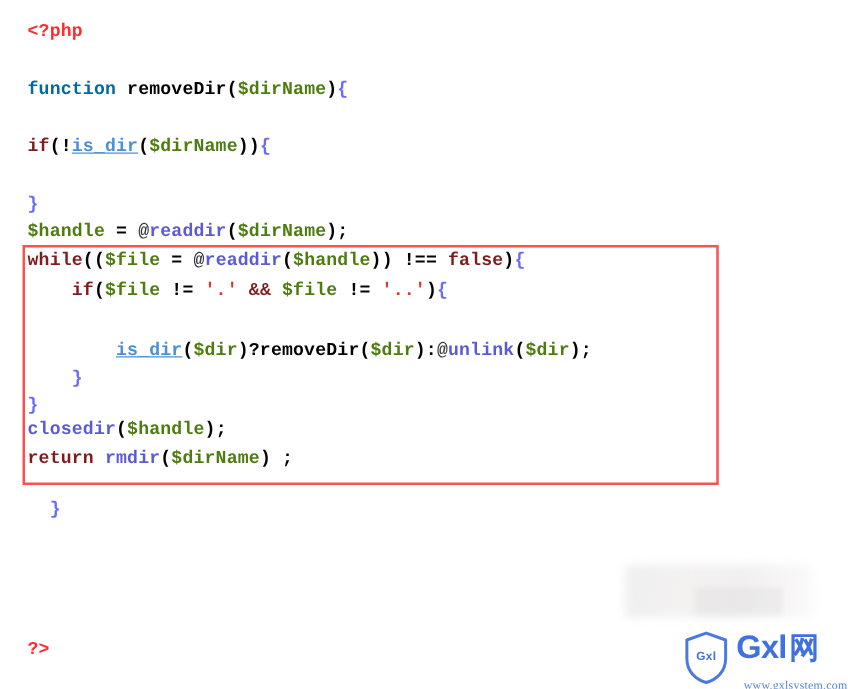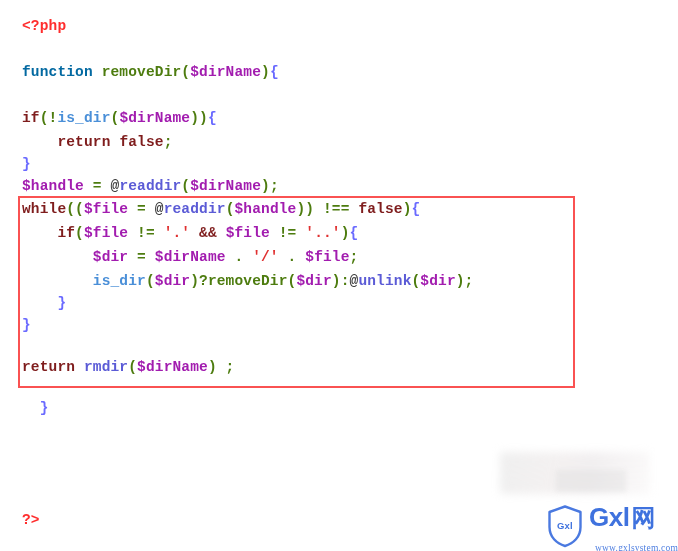--- a/index.html
+++ b/index.html
@@ -42,24 +42,24 @@
     line-height: 16px;
     letter-spacing: 0.15px;
     font-weight: 700;
     color: #3b3b3b;
   }
 
   
   .t-php      { color: #ff2d2d; }
   .t-key      { color: #7f1d1d; }       
   .t-kw-blue  { color: #0369a1; }       
-  .t-var      { color: #a21caf; }       
+  .t-var      { color: #4d7c0f; }       
   .t-fn       { color: #5b5bd6; }       
-  .t-fnu      { color: #4a8fd8; }
-  .t-plain    { color: #4d7c0f; }       
+  .t-fnu      { color: #4a8fd8; text-decoration: underline; }
+  .t-plain    { color: #000000; }       
   .t-str      { color: #e03030; }
   .t-brace    { color: #6a6aff; }
   .t-at       { color: #3b3b3b; }
 
   
   #highlight-box {
     position: absolute;
     left: 18px;
     top: 196px;
     width: 557px;
@@ -162,29 +162,28 @@
 
 <div id="page">
 
   <div id="watermark-smudge"></div>
   <div class="faint-box" style="left:556px; top:470px; width:70px; height:22px;"></div>
 
   <div id="code-block">
       <div class="code-line" style="top: 18px;"><span class="t-php">&lt;?php</span></div>
       <div class="code-line" style="top: 64px;"><span class="t-kw-blue">function</span><span class="t-plain"> </span><span class="t-plain">removeDir</span><span class="t-plain">(</span><span class="t-var">$dirName</span><span class="t-plain">)</span><span class="t-brace">{</span></div>
       <div class="code-line" style="top: 110px;"><span class="t-key">if</span><span class="t-plain">(</span><span class="t-plain">!</span><span class="t-fnu">is_dir</span><span class="t-plain">(</span><span class="t-var">$dirName</span><span class="t-plain">))</span><span class="t-brace">{</span></div>
-      <div class="code-line" style="top: 134px;"><span class="t-plain">    </span><span class="t-key">return</span><span class="t-plain"> </span><span class="t-key">false</span><span class="t-plain">;</span></div>
       <div class="code-line" style="top: 156px;"><span class="t-brace">}</span></div>
       <div class="code-line" style="top: 178px;"><span class="t-var">$handle</span><span class="t-plain"> = </span><span class="t-at">@</span><span class="t-fn">readdir</span><span class="t-plain">(</span><span class="t-var">$dirName</span><span class="t-plain">)</span><span class="t-plain">;</span></div>
       <div class="code-line" style="top: 201px;"><span class="t-key">while</span><span class="t-plain">((</span><span class="t-var">$file</span><span class="t-plain"> = </span><span class="t-at">@</span><span class="t-fn">readdir</span><span class="t-plain">(</span><span class="t-var">$handle</span><span class="t-plain">)) !== </span><span class="t-key">false</span><span class="t-plain">)</span><span class="t-brace">{</span></div>
       <div class="code-line" style="top: 225px;"><span class="t-plain">    </span><span class="t-key">if</span><span class="t-plain">(</span><span class="t-var">$file</span><span class="t-plain"> != </span><span class="t-str">'.'</span><span class="t-plain"> </span><span class="t-key">&amp;&amp;</span><span class="t-plain"> </span><span class="t-var">$file</span><span class="t-plain"> != </span><span class="t-str">'..'</span><span class="t-plain">)</span><span class="t-brace">{</span></div>
-      <div class="code-line" style="top: 249px;"><span class="t-plain">        </span><span class="t-var">$dir</span><span class="t-plain"> = </span><span class="t-var">$dirName</span><span class="t-plain"> . </span><span class="t-str">'/'</span><span class="t-plain"> . </span><span class="t-var">$file</span><span class="t-plain">;</span></div>
       <div class="code-line" style="top: 273px;"><span class="t-plain">        </span><span class="t-fnu">is_dir</span><span class="t-plain">(</span><span class="t-var">$dir</span><span class="t-plain">)?</span><span class="t-plain">removeDir</span><span class="t-plain">(</span><span class="t-var">$dir</span><span class="t-plain">):</span><span class="t-at">@</span><span class="t-fn">unlink</span><span class="t-plain">(</span><span class="t-var">$dir</span><span class="t-plain">);</span></div>
       <div class="code-line" style="top: 295px;"><span class="t-plain">    </span><span class="t-brace">}</span></div>
       <div class="code-line" style="top: 317px;"><span class="t-brace">}</span></div>
+      <div class="code-line" style="top: 336px;"><span class="t-fn">closedir</span><span class="t-plain">(</span><span class="t-var">$handle</span><span class="t-plain">)</span><span class="t-plain">;</span></div>
       <div class="code-line" style="top: 359px;"><span class="t-key">return</span><span class="t-plain"> </span><span class="t-fn">rmdir</span><span class="t-plain">(</span><span class="t-var">$dirName</span><span class="t-plain">) </span><span class="t-plain">;</span></div>
       <div class="code-line" style="top: 400px;"><span class="t-plain">  </span><span class="t-brace">}</span></div>
       <div class="code-line" style="top: 512px;"><span class="t-php">?&gt;</span></div>
     </div>
 
   <div id="highlight-box" style="left: 18px; top: 196px; width: 557px; height: 192px; border-color: rgb(250, 82, 82);"></div>
 
   <div id="site-logo">
     <div id="shield-wrap">
       <svg width="38" height="44" viewBox="0 0 38 44" xmlns="http://www.w3.org/2000/svg">

